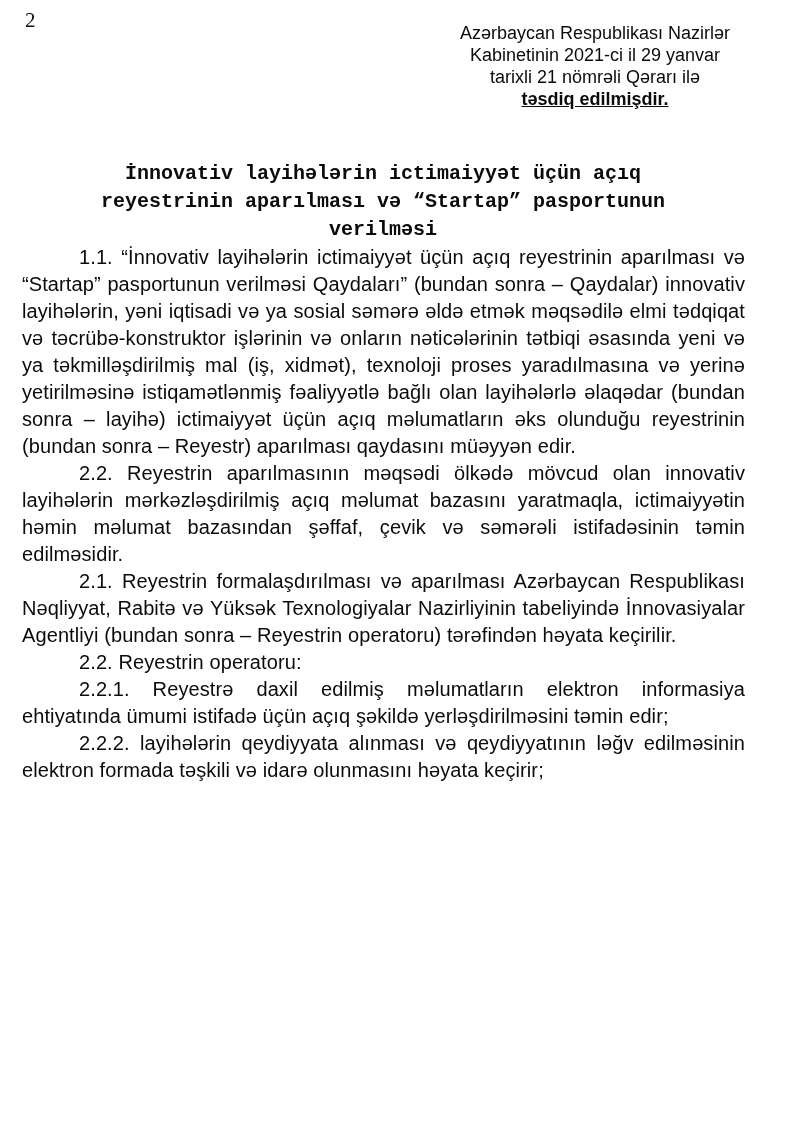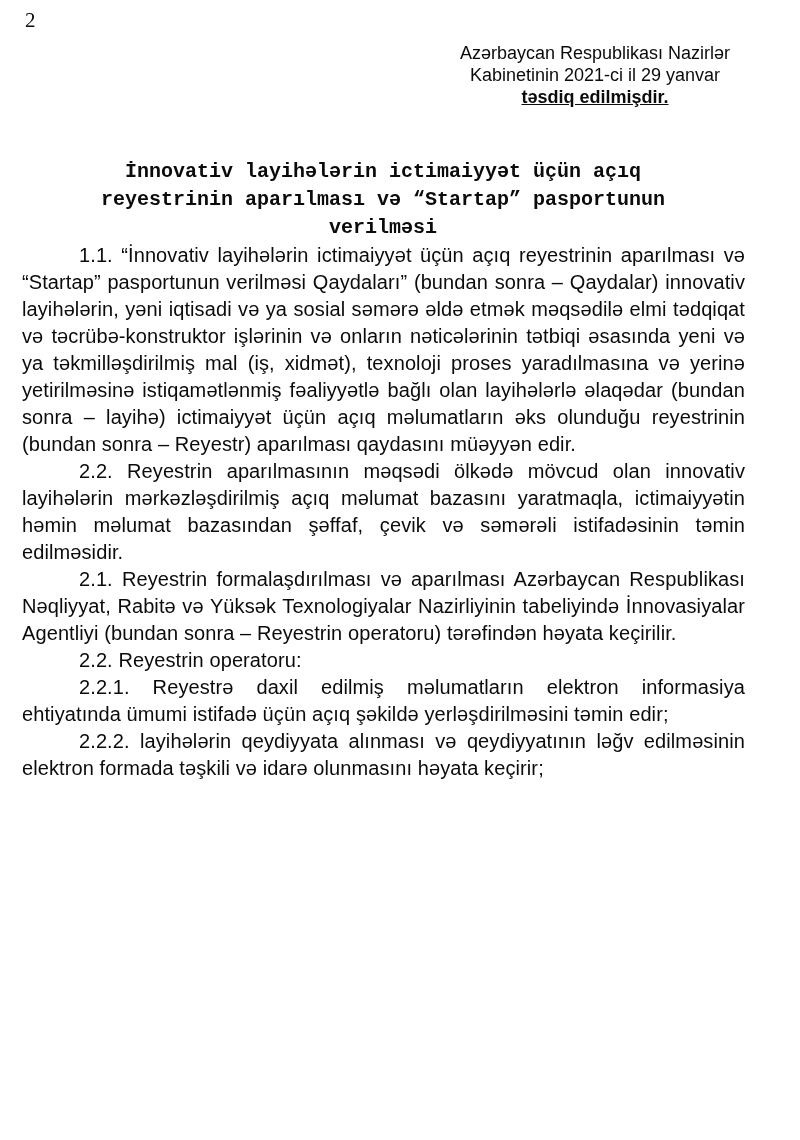--- a/index.html
+++ b/index.html
@@ -20,21 +20,21 @@
     position: absolute;
     top: 8px;
     left: 25px;
     font-family: "Liberation Serif", "DejaVu Serif", serif;
     font-size: 21px;
   }
   .approval-block {
     width: 330px;
     margin-left: auto;
     margin-right: 40px;
-    padding-top: 42px;
+    padding-top: 22px;
     text-align: center;
     font-size: 18px;
     line-height: 22px;
   }
   .approval-line { font-weight: normal; }
   .approval-line-bold { font-weight: bold; text-decoration: underline; }
   .doc-title {
     width: 660px;
     margin: 50px 0 0 53px;
     text-align: center;
@@ -69,20 +69,21 @@
 </head>
 <body>
 
 <div class="page">
 
   <div class="page-number">2</div>
 
   <div class="approval-block">
     <div class="approval-line">Azərbaycan Respublikası Nazirlər</div>
     <div class="approval-line">Kabinetinin 2021-ci il 29 yanvar</div>
+    <div class="approval-line">tarixli 21 nömrəli Qərarı ilə</div>
     <div class="approval-line-bold">təsdiq edilmişdir.</div>
   </div>
 
   <div class="doc-title">İnnovativ layihələrin ictimaiyyət üçün açıq reyestrinin aparılması və “Startap” pasportunun verilməsi</div>
 
 
 
   <p class="body-para">1.1. “İnnovativ layihələrin ictimaiyyət üçün açıq reyestrinin aparılması və “Startap” pasportunun verilməsi Qaydaları” (bundan sonra – Qaydalar) innovativ layihələrin, yəni iqtisadi və ya sosial səmərə əldə etmək məqsədilə elmi tədqiqat və təcrübə-konstruktor işlərinin və onların nəticələrinin tətbiqi əsasında yeni və ya təkmilləşdirilmiş mal (iş, xidmət), texnoloji proses yaradılmasına və yerinə yetirilməsinə istiqamətlənmiş fəaliyyətlə bağlı olan layihələrlə əlaqədar (bundan sonra – layihə) ictimaiyyət üçün açıq məlumatların əks olunduğu reyestrinin (bundan sonra – Reyestr) aparılması qaydasını müəyyən edir.</p>
 
   <p class="body-para">2.2. Reyestrin aparılmasının məqsədi ölkədə mövcud olan innovativ layihələrin mərkəzləşdirilmiş açıq məlumat bazasını yaratmaqla, ictimaiyyətin həmin məlumat bazasından şəffaf, çevik və səmərəli istifadəsinin təmin edilməsidir.</p>

